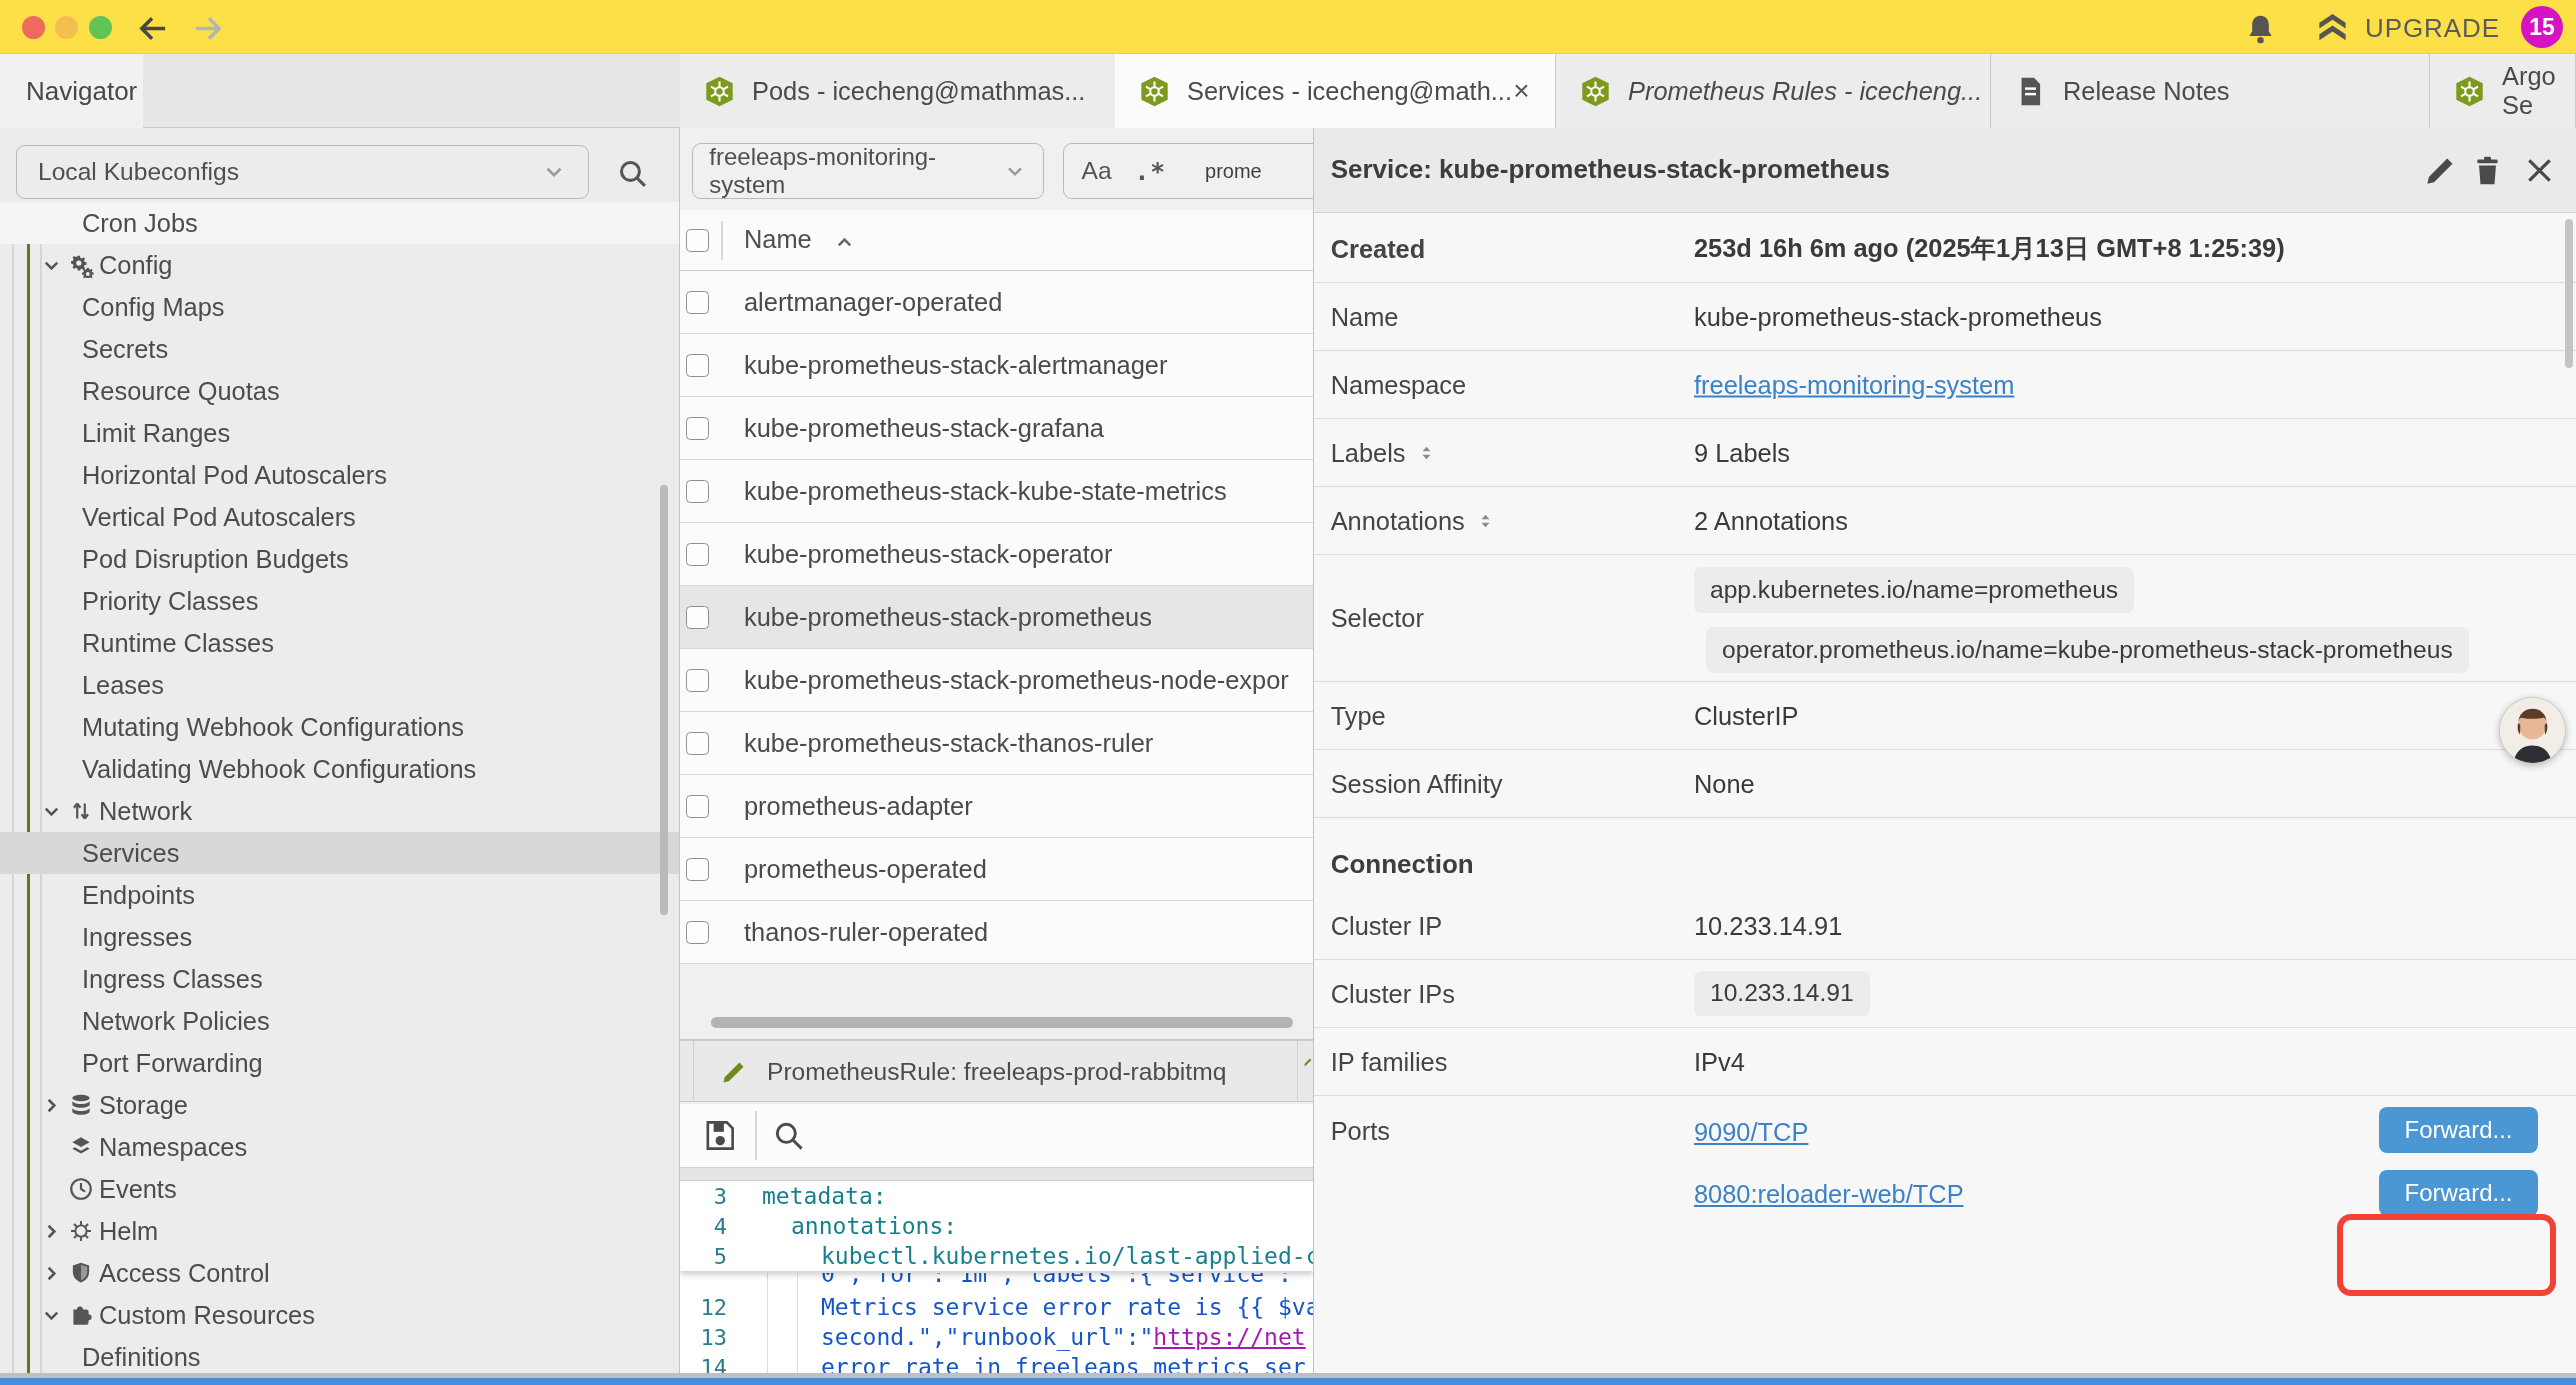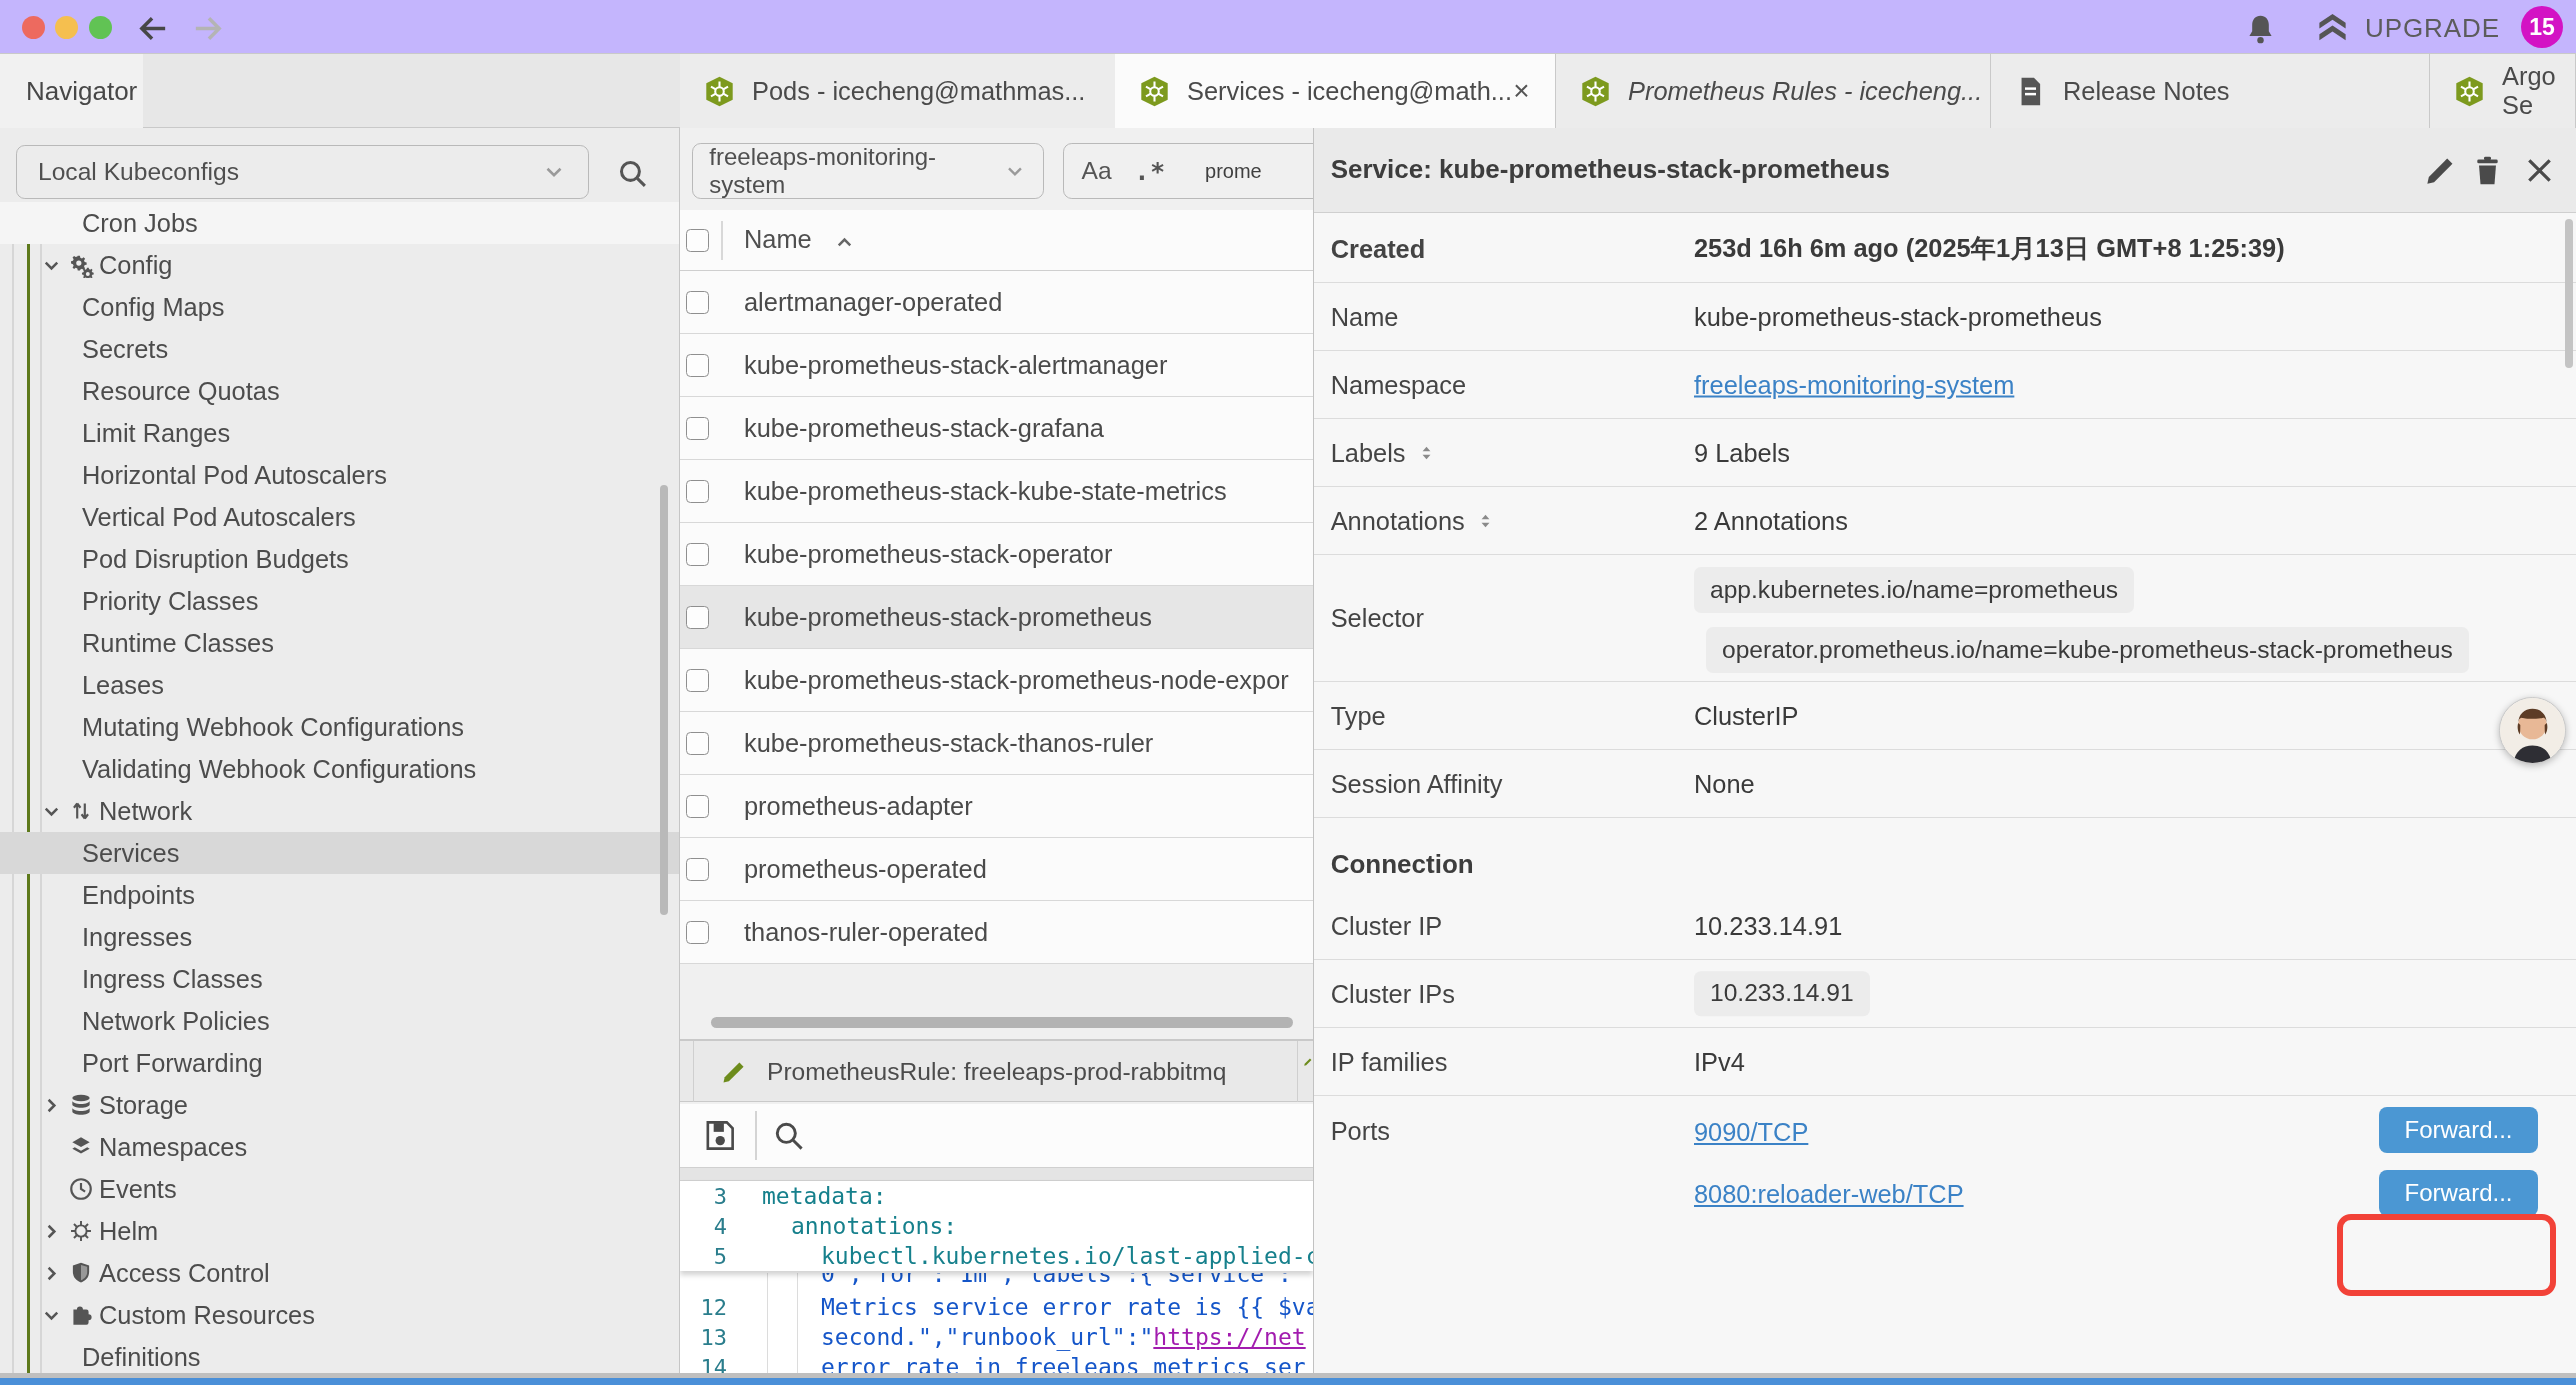--- a/index.html
+++ b/index.html
@@ -1,21 +1,21 @@
 <!DOCTYPE html>
 <html style="font-size:14px"><head>
 <meta charset="utf-8">
 <style>
   * { margin:0; padding:0; box-sizing:border-box; }
   html,body { width:2576px; height:1385px; }
   body { font-family:"Liberation Sans", sans-serif; background:#e9e9e9; overflow:hidden; }
   .app { position:relative; width:2576px; height:1385px; background:#f5f5f5; overflow:hidden; }
 
   
-  .titlebar { position:absolute; left:0; top:0; width:2576px; height:54px; background:#c4b5fd; border-bottom:1.8px solid #c9c9c9; }
+  .titlebar { position:absolute; left:0; top:0; width:2576px; height:54px; background:#fde047; border-bottom:1.8px solid #c9c9c9; }
   .tl { position:absolute; top:16px; width:23px; height:23px; border-radius:50%; }
   .tl.red { left:22px; background:#ed6a5f; }
   .tl.yellow { left:55px; background:#f5bf4f; }
   .tl.green { left:89px; background:#61c354; }
   .navarrow { position:absolute; top:10.5px; width:35px; height:35px; }
   .badge { position:absolute; left:2521px; top:6.1px; width:42px; height:42px; border-radius:50%; background:#d313c4; color:#fff; font-size:23px; font-weight:bold; display:flex; align-items:center; justify-content:center; }
   .upgrade-label { position:absolute; left:2365px; top:13px; font-size:26px; color:#5c5c5c; letter-spacing:0.9px; }
   .icon-btn svg { display:block; width:100%; height:100%; }
 
   

